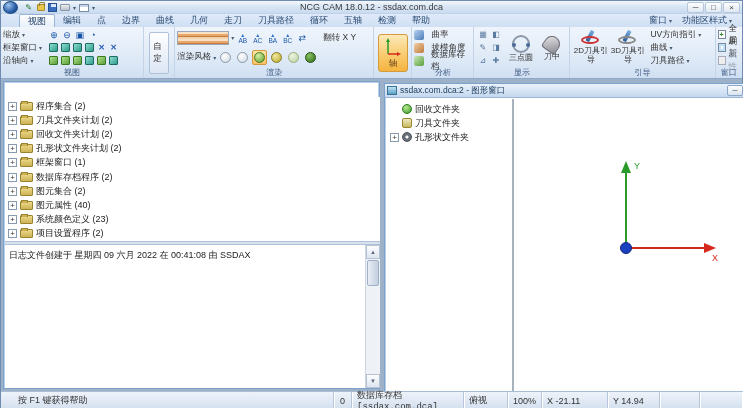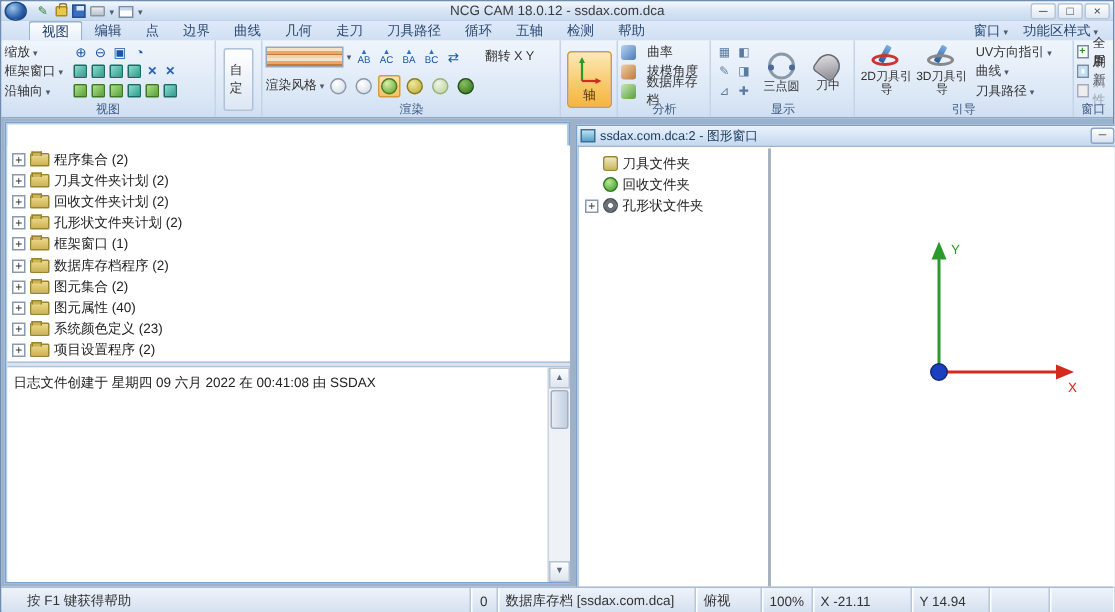--- a/index.html
+++ b/index.html
@@ -141,21 +141,21 @@
   .ic-tool { width:10px; height:10px; background:linear-gradient(#f0e8c0,#c8b860); border:1px solid #9a8830; border-radius:2px; }
   .ic-hole { width:10px; height:10px; border-radius:50%; background:radial-gradient(circle,#fff 25%,#6a7078 30%); border:1px solid #4a5058; }
   .gfx-canvas { flex:1; background:#fff; position:relative; }
 
   
   .statusbar { position:absolute; left:0; top:390px; width:100%; height:18px;
     background:linear-gradient(#eef3fa,#d4e0ef); border-top:1px solid #a8bcd4; display:flex; align-items:stretch; font-size:9px; color:#333; }
   .sb-cell { display:flex; align-items:center; padding:0 5px; border-right:1px solid #b7c6da; box-shadow:1px 0 0 #fff; }
   .sb-help { flex:1;padding-left:17px; }
   .sb-sm { width:18px; justify-content:center; }
-  .sb-archive { width:132px; }
+  .sb-archive { width:112px;font-family:Liberation Mono, monospace; }
   .sb-view { width:44px; }
   .sb-zoom { width:34px; }
   .sb-x { width:66px; }
   .sb-y { width:52px; }
   .sb-b1 { width:40px; }
   .sb-b2 { width:42px; border-right:none; }
 </style>
 </head>
 <body>
 
@@ -473,27 +473,27 @@
         <span class="cbtns">
           <span class="cbtn">─</span>
           <span class="cbtn">□</span>
           <span class="cbtn closehot">×</span>
         </span>
       </div>
       <div class="gfx-body">
         <div class="gfx-tree">
           <div class="trow">
               <span class="expspacer"></span>
-              <span class="ic-tool"></span>
-              <span class="tlabel">刀具文件夹</span>
+              <span class="ic-recycle"></span>
+              <span class="tlabel">回收文件夹</span>
             </div>
           <div class="trow">
               <span class="expspacer"></span>
-              <span class="ic-recycle"></span>
-              <span class="tlabel">回收文件夹</span>
+              <span class="ic-tool"></span>
+              <span class="tlabel">刀具文件夹</span>
             </div>
           <div class="trow">
               <span class="expbox">+</span>
               <span class="ic-hole"></span>
               <span class="tlabel">孔形状文件夹</span>
             </div>
         </div>
         <div class="gfx-canvas">
           <svg width="112" height="110" viewBox="0 0 112 110" style="position:absolute; left:100px; top:58px;">
             <line x1="12" y1="91" x2="12" y2="14" stroke="#2a9a2a" stroke-width="2"></line>

